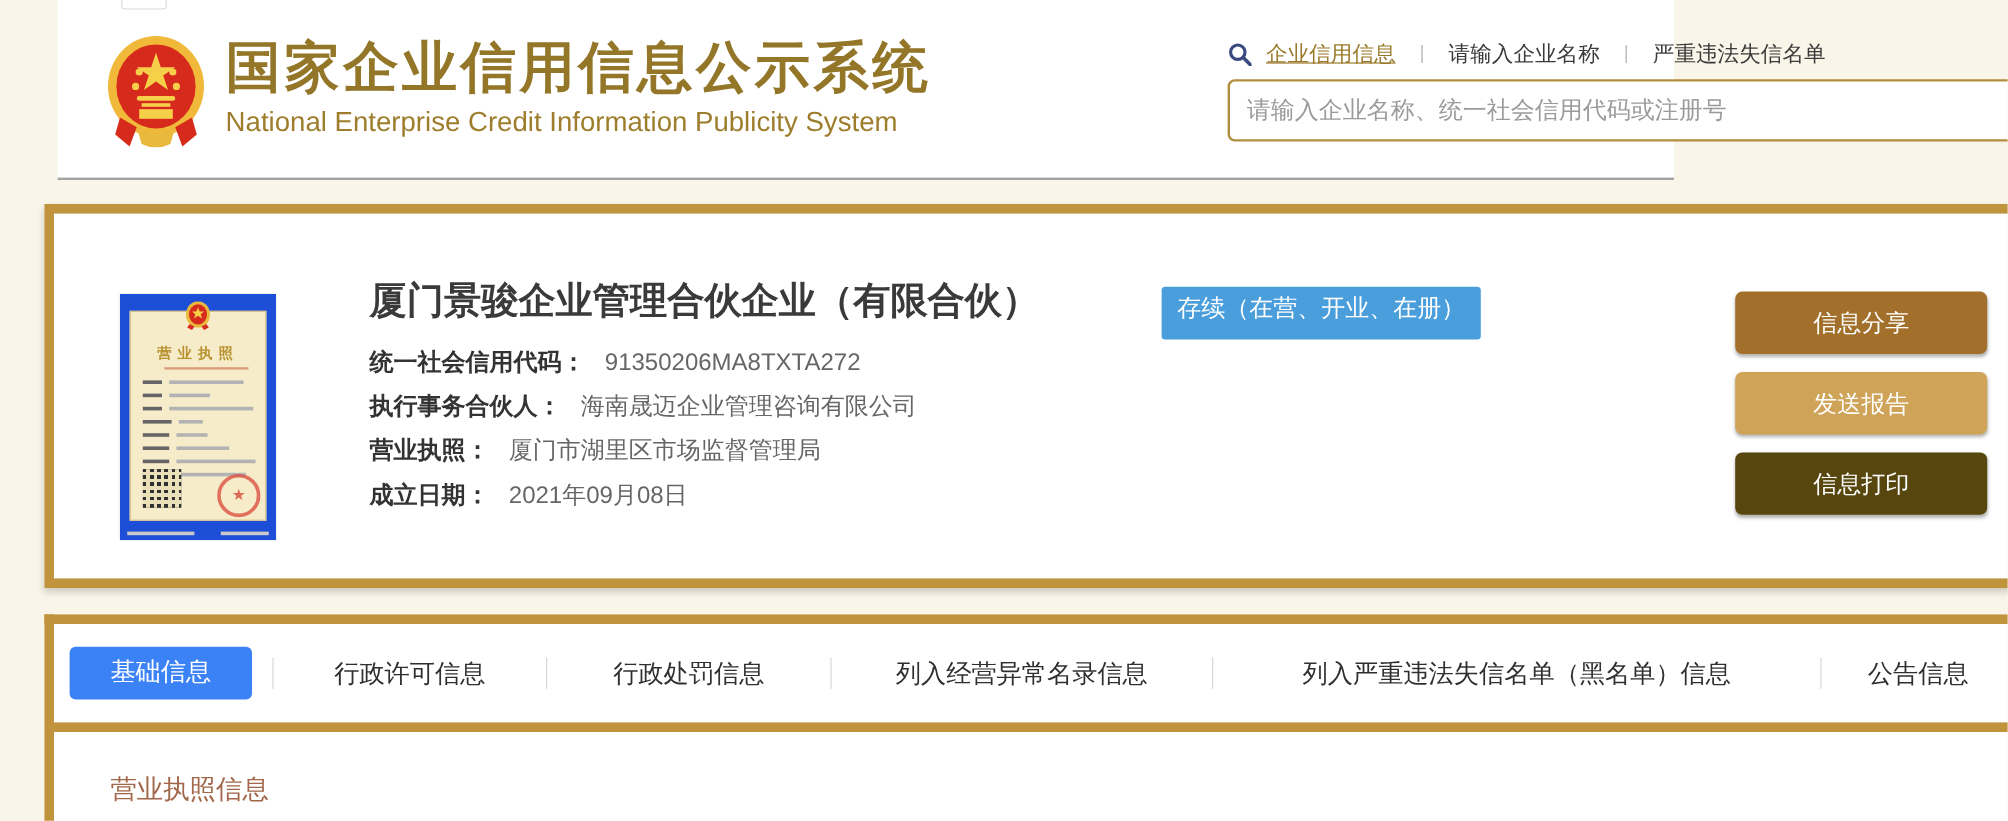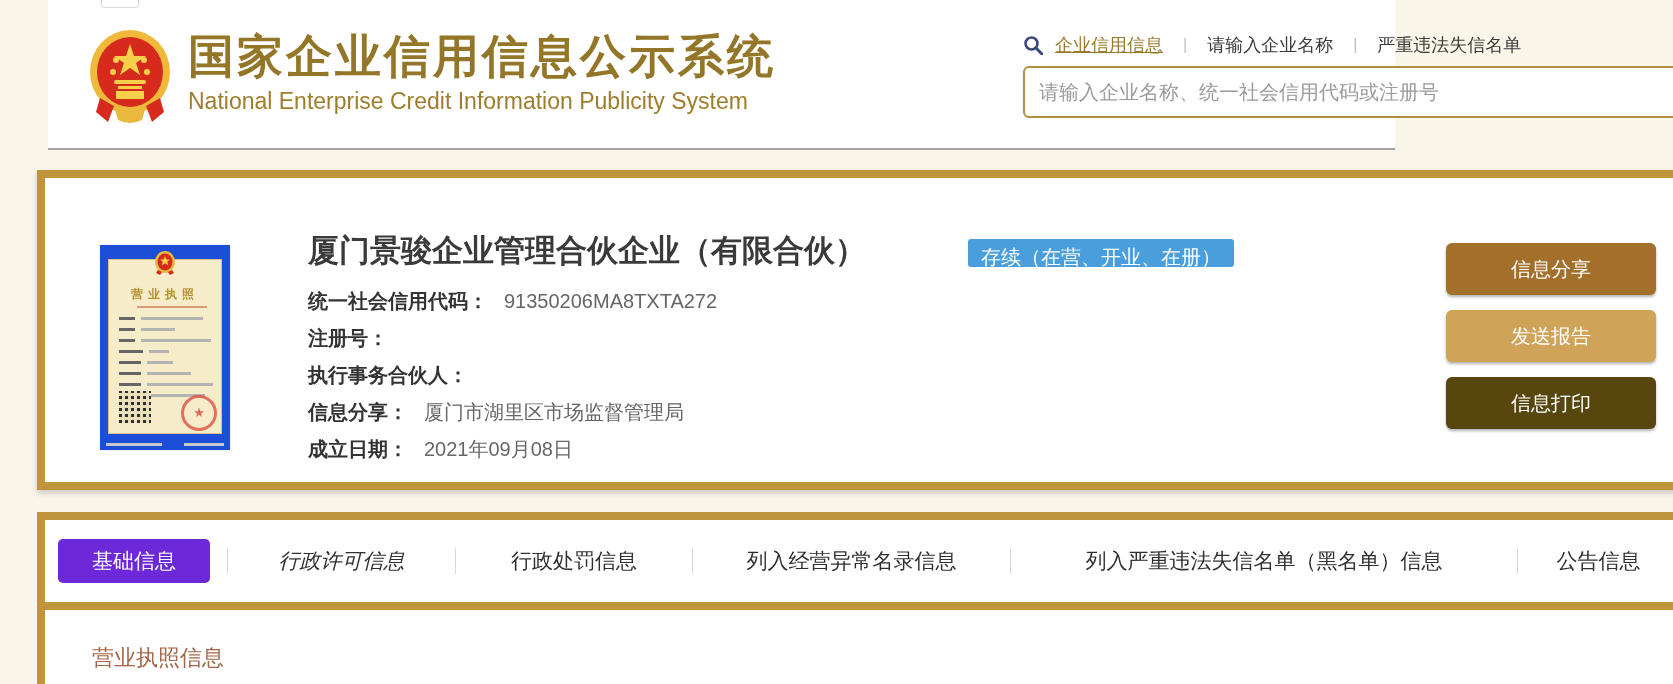--- a/index.html
+++ b/index.html
@@ -89,21 +89,21 @@
     content:"★"; position:absolute; left:50%; top:50%; transform:translate(-50%,-54%);
     color:rgba(217,72,56,.8); font-size:13px;
   }
   .lt-caption { position:absolute; left:6px; bottom:4px; width:56px; height:3px; background:#c9c9c9; }
   .lt-caption2 { position:absolute; right:6px; bottom:4px; width:40px; height:3px; background:#c9c9c9; }
   .company-name {
     position:absolute; left:263px; top:52px;
     font-size:31px; font-weight:bold; color:#3a3a3a; white-space:nowrap;
   }
   .status-badge {
-    position:absolute; left:923px; top:61px; height:28px; line-height:36px;
+    position:absolute; left:923px; top:61px; height:44px; line-height:36px;
     background:#4a9edb; color:#fff; font-size:20px; padding:0 13px;
     border-radius:3px; white-space:nowrap;
   }
   .info-rows { position:absolute; left:263px; top:110px; }
   .info-row { display:flex; align-items:baseline; height:24px; margin-bottom:13px; white-space:nowrap; }
   .info-label { font-size:20px; font-weight:bold; color:#333; }
   .info-value { font-size:20px; color:#666; margin-left:16px; }
   .action-btns { position:absolute; left:1401px; top:65px; width:210px; }
   .action-btn {
     display:block; width:210px; height:52px; border:none; border-radius:6px;
@@ -115,30 +115,30 @@
   .btn-1 { background:#a2702a; }
   .btn-2 { background:#57470f; }
   
   .panel2 {
     position:absolute; left:37px; top:512px; width:1650px; height:180px;
     background:#fff; border:8px solid #c0943c; border-bottom:none;
   }
   .tab-row { display:flex; align-items:center; height:82px; }
   .tab-active {
     margin-left:13px; width:152px; height:44px; line-height:44px;
-    background:#6d28d9; color:#fff; font-size:21px; text-align:center;
+    background:#3b82f6; color:#fff; font-size:21px; text-align:center;
     border-radius:5px; cursor:pointer; flex:0 0 auto;
   }
   .tab-spacer { width:17px; flex:0 0 auto; }
   .tab-sep { width:1px; height:26px; background:#d8d8d8; flex:0 0 auto; }
   .tab-cell {
     font-size:21px; color:#2f2f2f; text-align:center; cursor:pointer;
     flex:0 0 auto; white-space:nowrap;
   }
-  .tc-1 { width:227px;font-style:italic; } .tc-2 { width:236px; } .tc-3 { width:317px; }
+  .tc-1 { width:227px; } .tc-2 { width:236px; } .tc-3 { width:317px; }
   .tc-4 { width:506px; } .tc-5 { flex:1 1 auto; }
   .gold-divider { height:8px; background:#c0943c; }
   .section-title {
     padding:33px 0 0 47px; font-size:22px; color:#a2674a; white-space:nowrap;
   }
 </style>
 </head>
 <body>
 
 <div class="header">
@@ -245,28 +245,25 @@
 
   <div class="company-name">厦门景骏企业管理合伙企业（有限合伙）</div>
   <div class="status-badge">存续（在营、开业、在册）</div>
 
   <div class="info-rows">
     <div class="info-row">
       <span class="info-label">统一社会信用代码：</span>
       <span class="info-value">91350206MA8TXTA272</span>
     </div>
     <div class="info-row">
-      <span class="info-label">注册号：</span>
-      <span class="info-value"></span>
-    </div>
-    <div class="info-row">
       <span class="info-label">执行事务合伙人：</span>
-    </div>
-    <div class="info-row">
-      <span class="info-label">信息分享：</span>
+      <span class="info-value">海南晟迈企业管理咨询有限公司</span>
+    </div>
+    <div class="info-row">
+      <span class="info-label">营业执照：</span>
       <span class="info-value">厦门市湖里区市场监督管理局</span>
     </div>
     <div class="info-row">
       <span class="info-label">成立日期：</span>
       <span class="info-value">2021年09月08日</span>
     </div>
   </div>
 
   <div class="action-btns">
     <button class="action-btn btn-1">信息分享</button>

